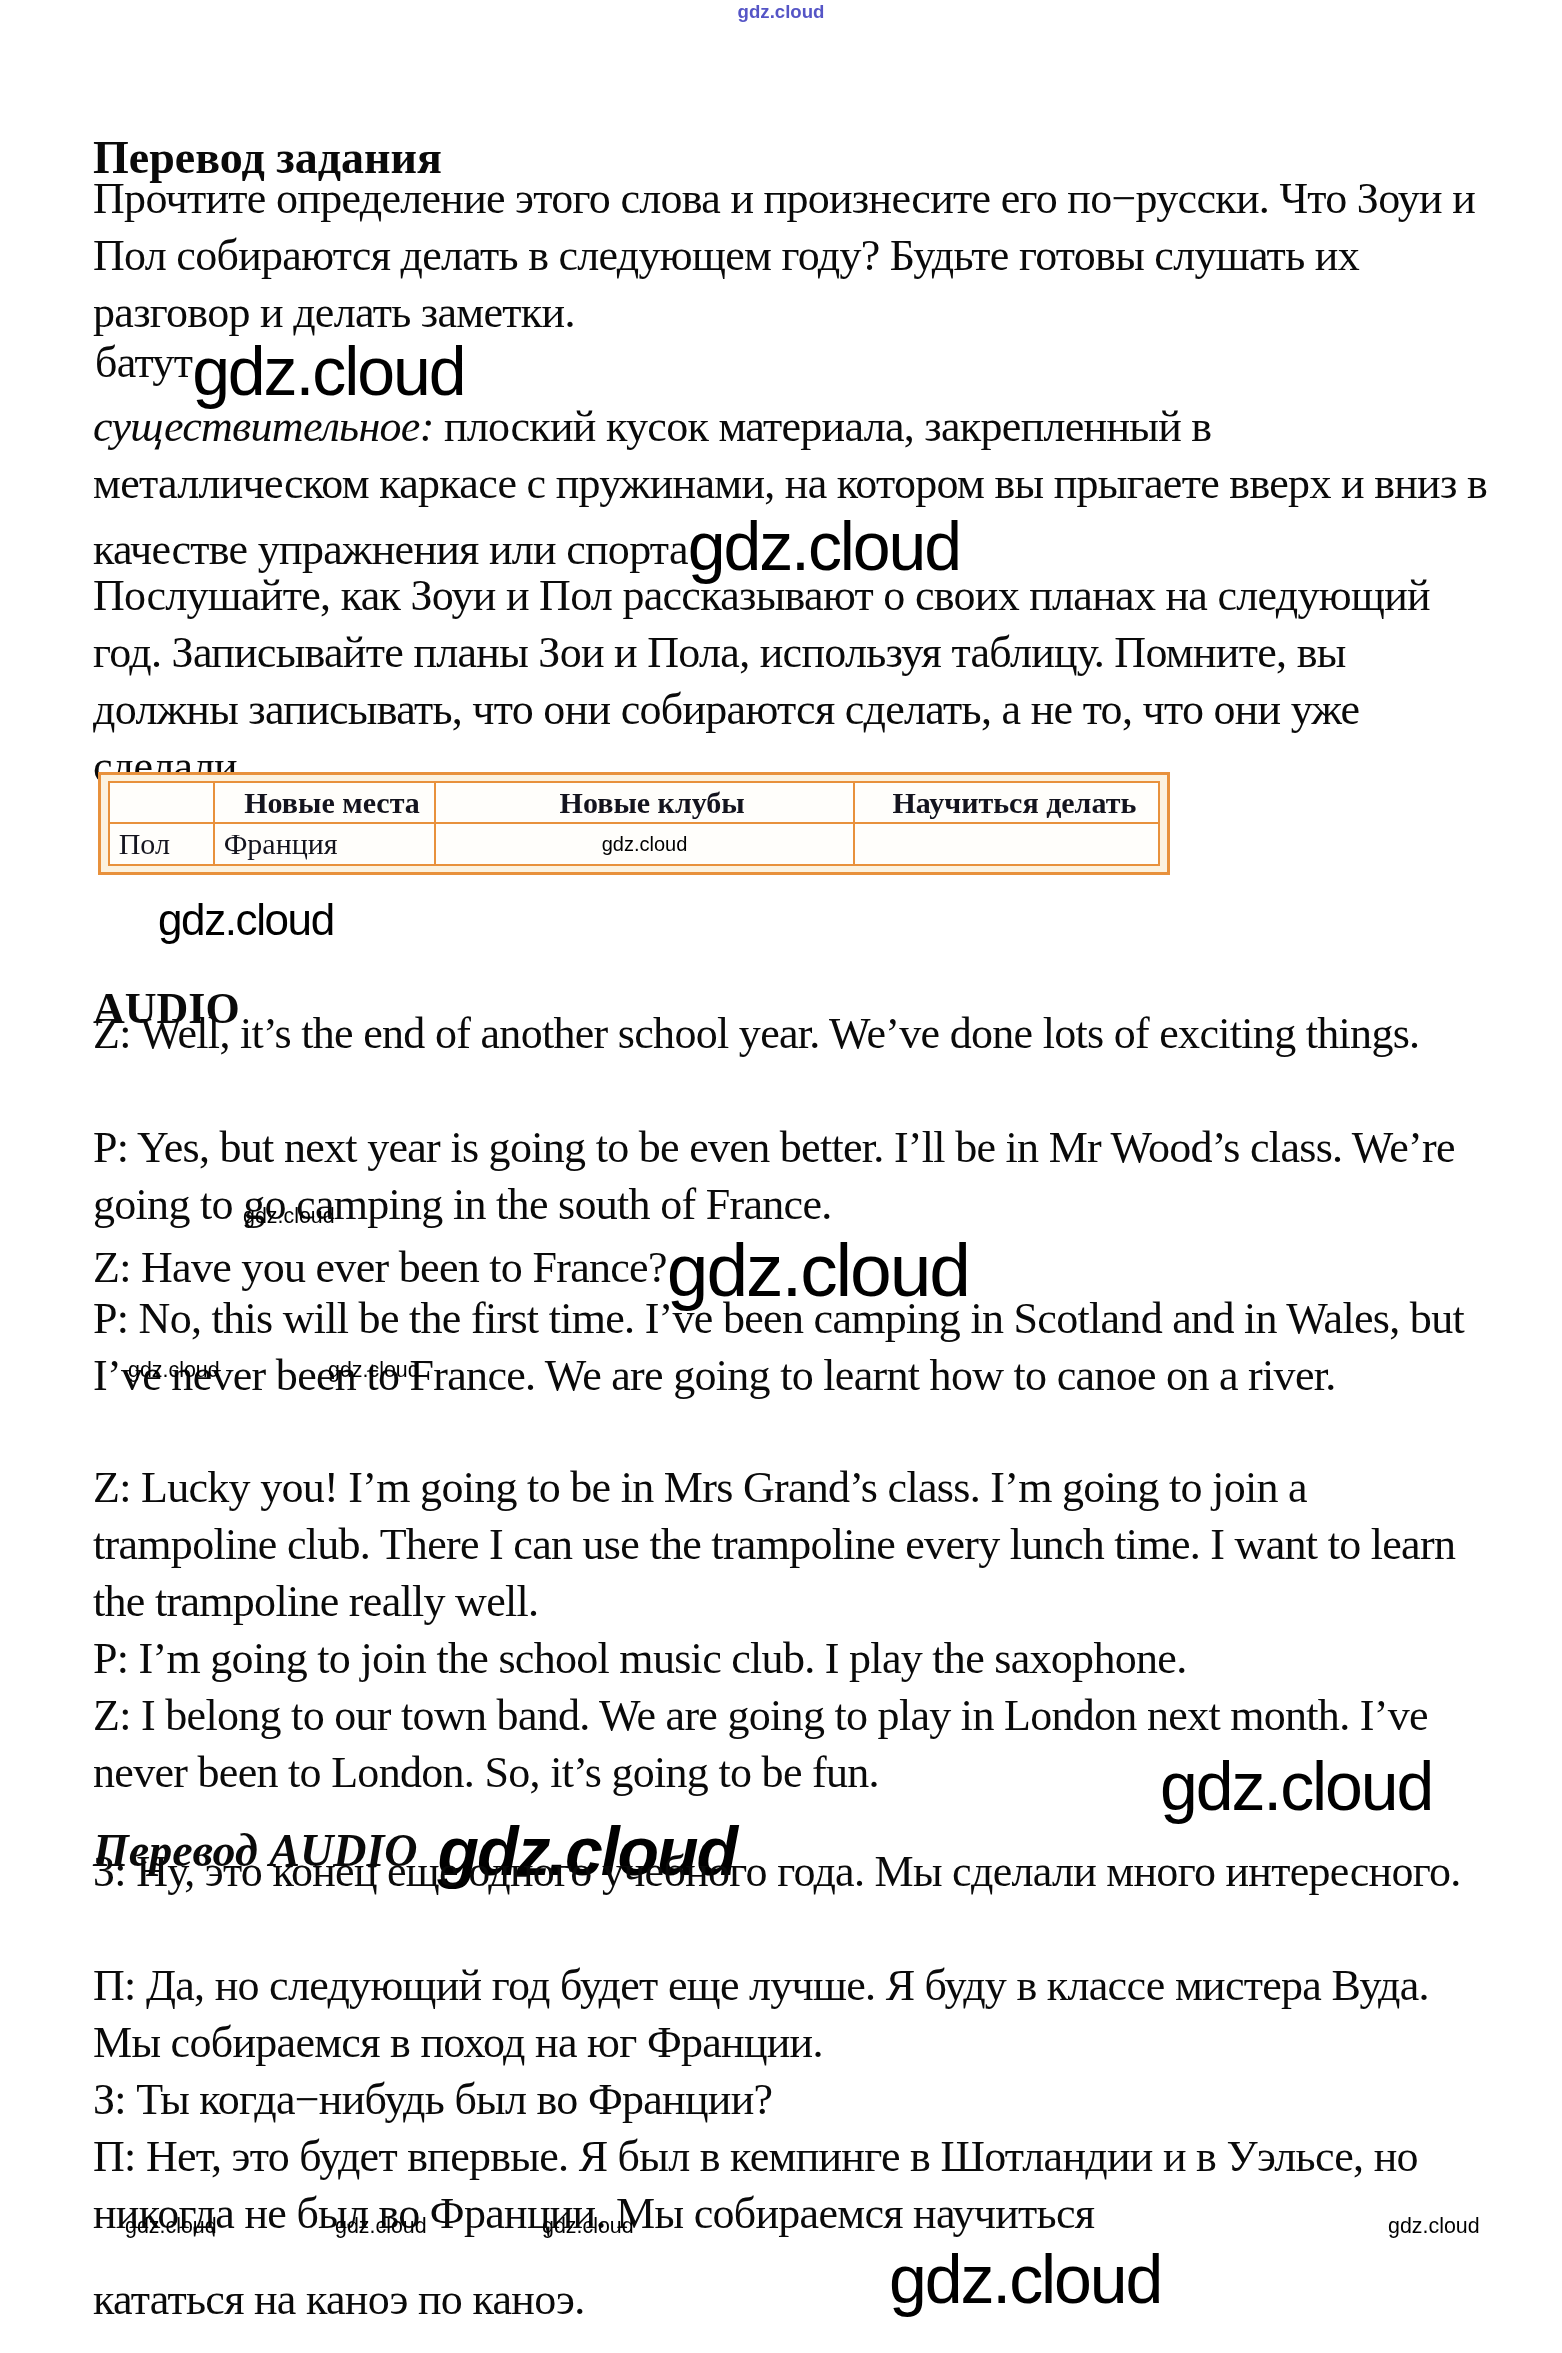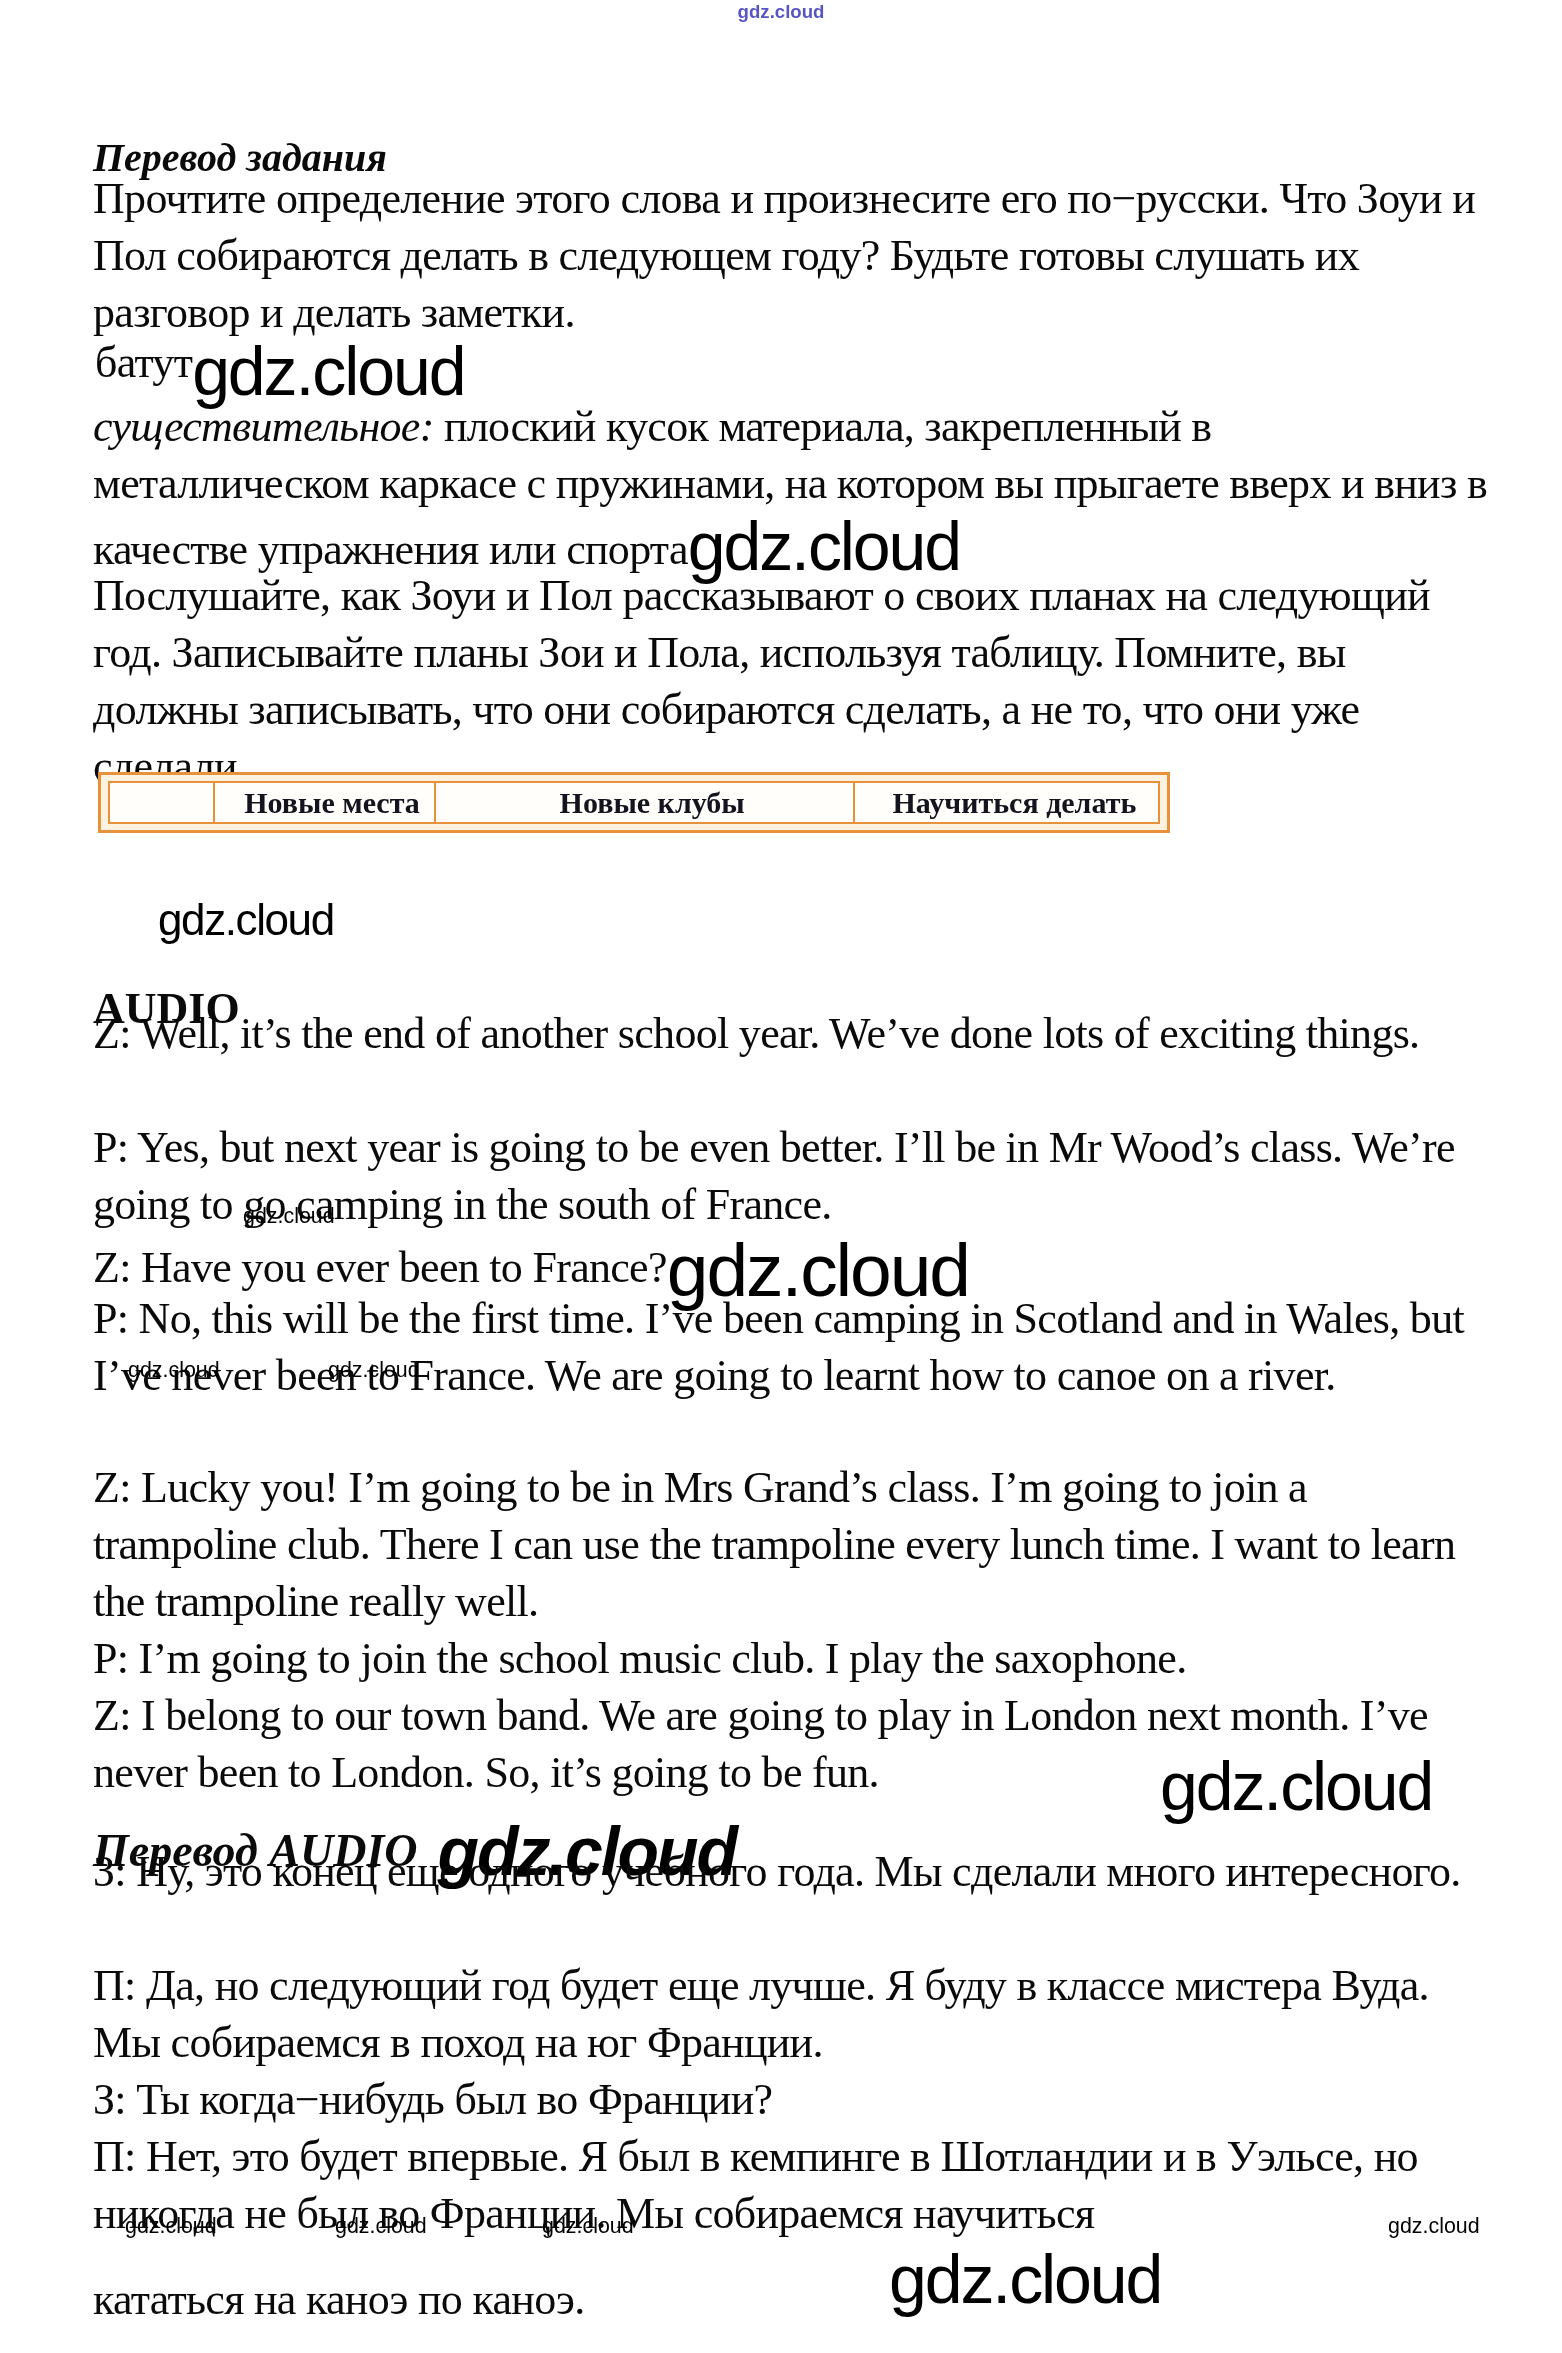--- a/index.html
+++ b/index.html
@@ -1,20 +1,20 @@
 <!DOCTYPE html>
 <html style="font-size:11.4px"><head>
 <meta charset="utf-8">
 <style>
   html,body{margin:0;padding:0;background:#ffffff;}
   body{position:relative;width:1562px;height:2354px;overflow:hidden;
        font-family:"Liberation Serif",serif;color:#0a0a0a;}
   .abs{position:absolute;}
   .body{font-size:44px;line-height:57px;width:1399px;letter-spacing:-0.7px;}
-  .h1{font-size:40px;font-weight:bold;font-style:italic;line-height:50px;margin-top:26px;}
+  .h1{font-size:46px;font-weight:bold;line-height:50px;margin-top:26px;}
   .h2{font-size:44px;font-weight:bold;line-height:50px;}
   .h2i{font-size:46px;font-weight:bold;font-style:italic;line-height:53px;}
   p{margin:0;}
   i{font-style:italic;margin-top:25px;}
 
   
   .wm{font-family:"Liberation Sans",sans-serif;color:#000;white-space:nowrap;}
   .wm-top{font-size:18.6px;font-weight:bold;color:#4343c0;opacity:.9;letter-spacing:0;}
   .wm-big{font-size:68px;line-height:1;letter-spacing:-2.1px;display:inline-block;}
   .wm-med{font-size:44px;line-height:1;letter-spacing:-1.4px;}
@@ -94,20 +94,28 @@
         <col class="col-clubs">
         <col class="col-learn">
     </colgroup>
     <tbody>
         <tr>
       <th></th>
       <th>Новые места</th>
       <th>Новые клубы</th>
       <th>Научиться делать</th>
     </tr>
+    <tr>
+      <td class="cellname">Пол</td>
+      <td>Франция</td>
+      <td>
+            <span class="wm wm-cell">gdz.cloud</span>
+          </td>
+      <td></td>
+    </tr>
   </tbody>
     </table>
 </div>
 
 <span class="abs wm wm-med pos-wm-med">gdz.cloud</span>
 
 <h2 class="abs h2 pos-audio-h">AUDIO</h2>
 
 <p class="abs body pos-zwell">Z: Well, it’s the end of another school year. We’ve done lots of exciting things.</p>
 <p class="abs body pos-pyes">P: Yes, but next year is going to be even better. I’ll be in Mr Wood’s class. We’re going to go camping in the south of France.</p>

